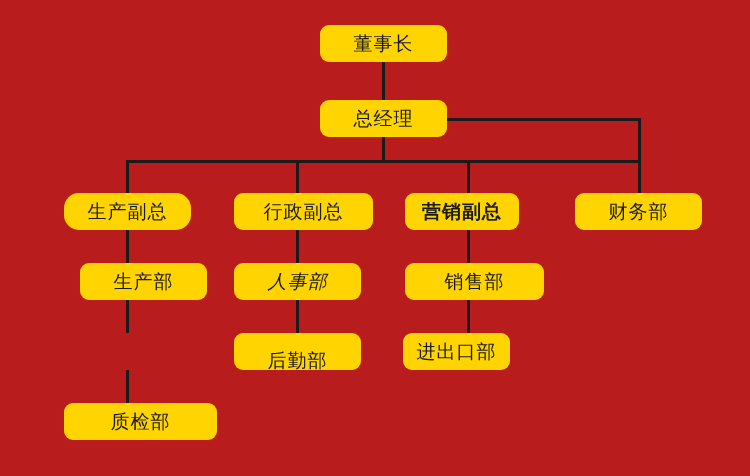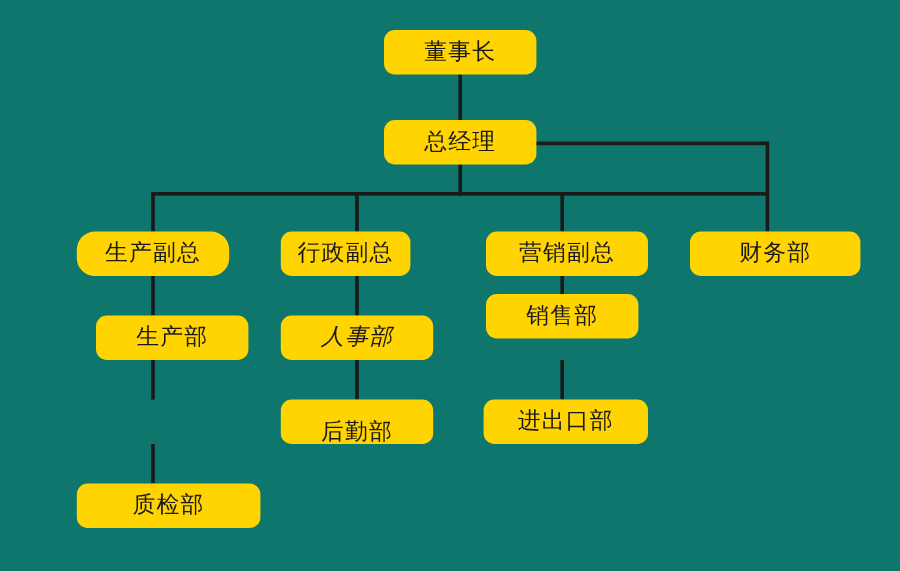--- a/index.html
+++ b/index.html
@@ -7,21 +7,21 @@
     padding: 0;
     background: #ffffff;
   }
   body {
     font-family: "DejaVu Sans", "Liberation Sans", sans-serif;
   }
   #chart-root {
     position: relative;
     width: 750px;
     height: 476px;
-    background: #0f766e;
+    background: #b91c1c;
     overflow: hidden;
   }
   
   .line {
     position: absolute;
     background: #1a1a1a;
   }
   .line-v { width: 3px; }
   .line-h { height: 3px; }
 
@@ -77,44 +77,44 @@
     <span class="node-label">董事长</span>
   </div>
 
   <div class="node" style="left:320px; top:100px; width:127px; height:37px;">
     <span class="node-label">总经理</span>
   </div>
 
   <div class="node" style="left:64px; top:193px; width:127px; height:37px;border-radius:15px;">
     <span class="node-label">生产副总</span>
   </div>
-  <div class="node" style="left:234px; top:193px; width:108px; height:37px;">
+  <div class="node" style="left:234px; top:193px; width:139px; height:37px;">
     <span class="node-label">行政副总</span>
   </div>
-  <div class="node" style="left:405px; top:193px; width:135px; height:37px;">
+  <div class="node" style="left:405px; top:193px; width:114px; height:37px;font-weight:bold;">
     <span class="node-label">营销副总</span>
   </div>
-  <div class="node" style="left:575px; top:193px; width:142px; height:37px;text-align:right;">
+  <div class="node" style="left:575px; top:193px; width:127px; height:37px;text-align:right;">
     <span class="node-label">财务部</span>
   </div>
 
   <div class="node" style="left:80px; top:263px; width:127px; height:37px;">
     <span class="node-label">生产部</span>
   </div>
   <div class="node" style="left:234px; top:263px; width:127px; height:37px;font-style:italic;">
     <span class="node-label">人事部</span>
   </div>
-  <div class="node" style="left:405px; top:245px; width:127px; height:37px;align-items:center;">
+  <div class="node" style="left:405px; top:263px; width:139px; height:37px;align-items:center;">
     <span class="node-label">销售部</span>
   </div>
 
   <div class="node" style="left:234px; top:333px; width:127px; height:37px;align-items:flex-end;">
     <span class="node-label">后勤部</span>
   </div>
-  <div class="node" style="left:403px; top:333px; width:137px; height:37px;">
+  <div class="node" style="left:403px; top:333px; width:107px; height:37px;">
     <span class="node-label">进出口部</span>
   </div>
 
   <div class="node" style="left:64px; top:403px; width:153px; height:37px;">
     <span class="node-label">质检部</span>
   </div>
 
 </div>
 
 </body></html>

